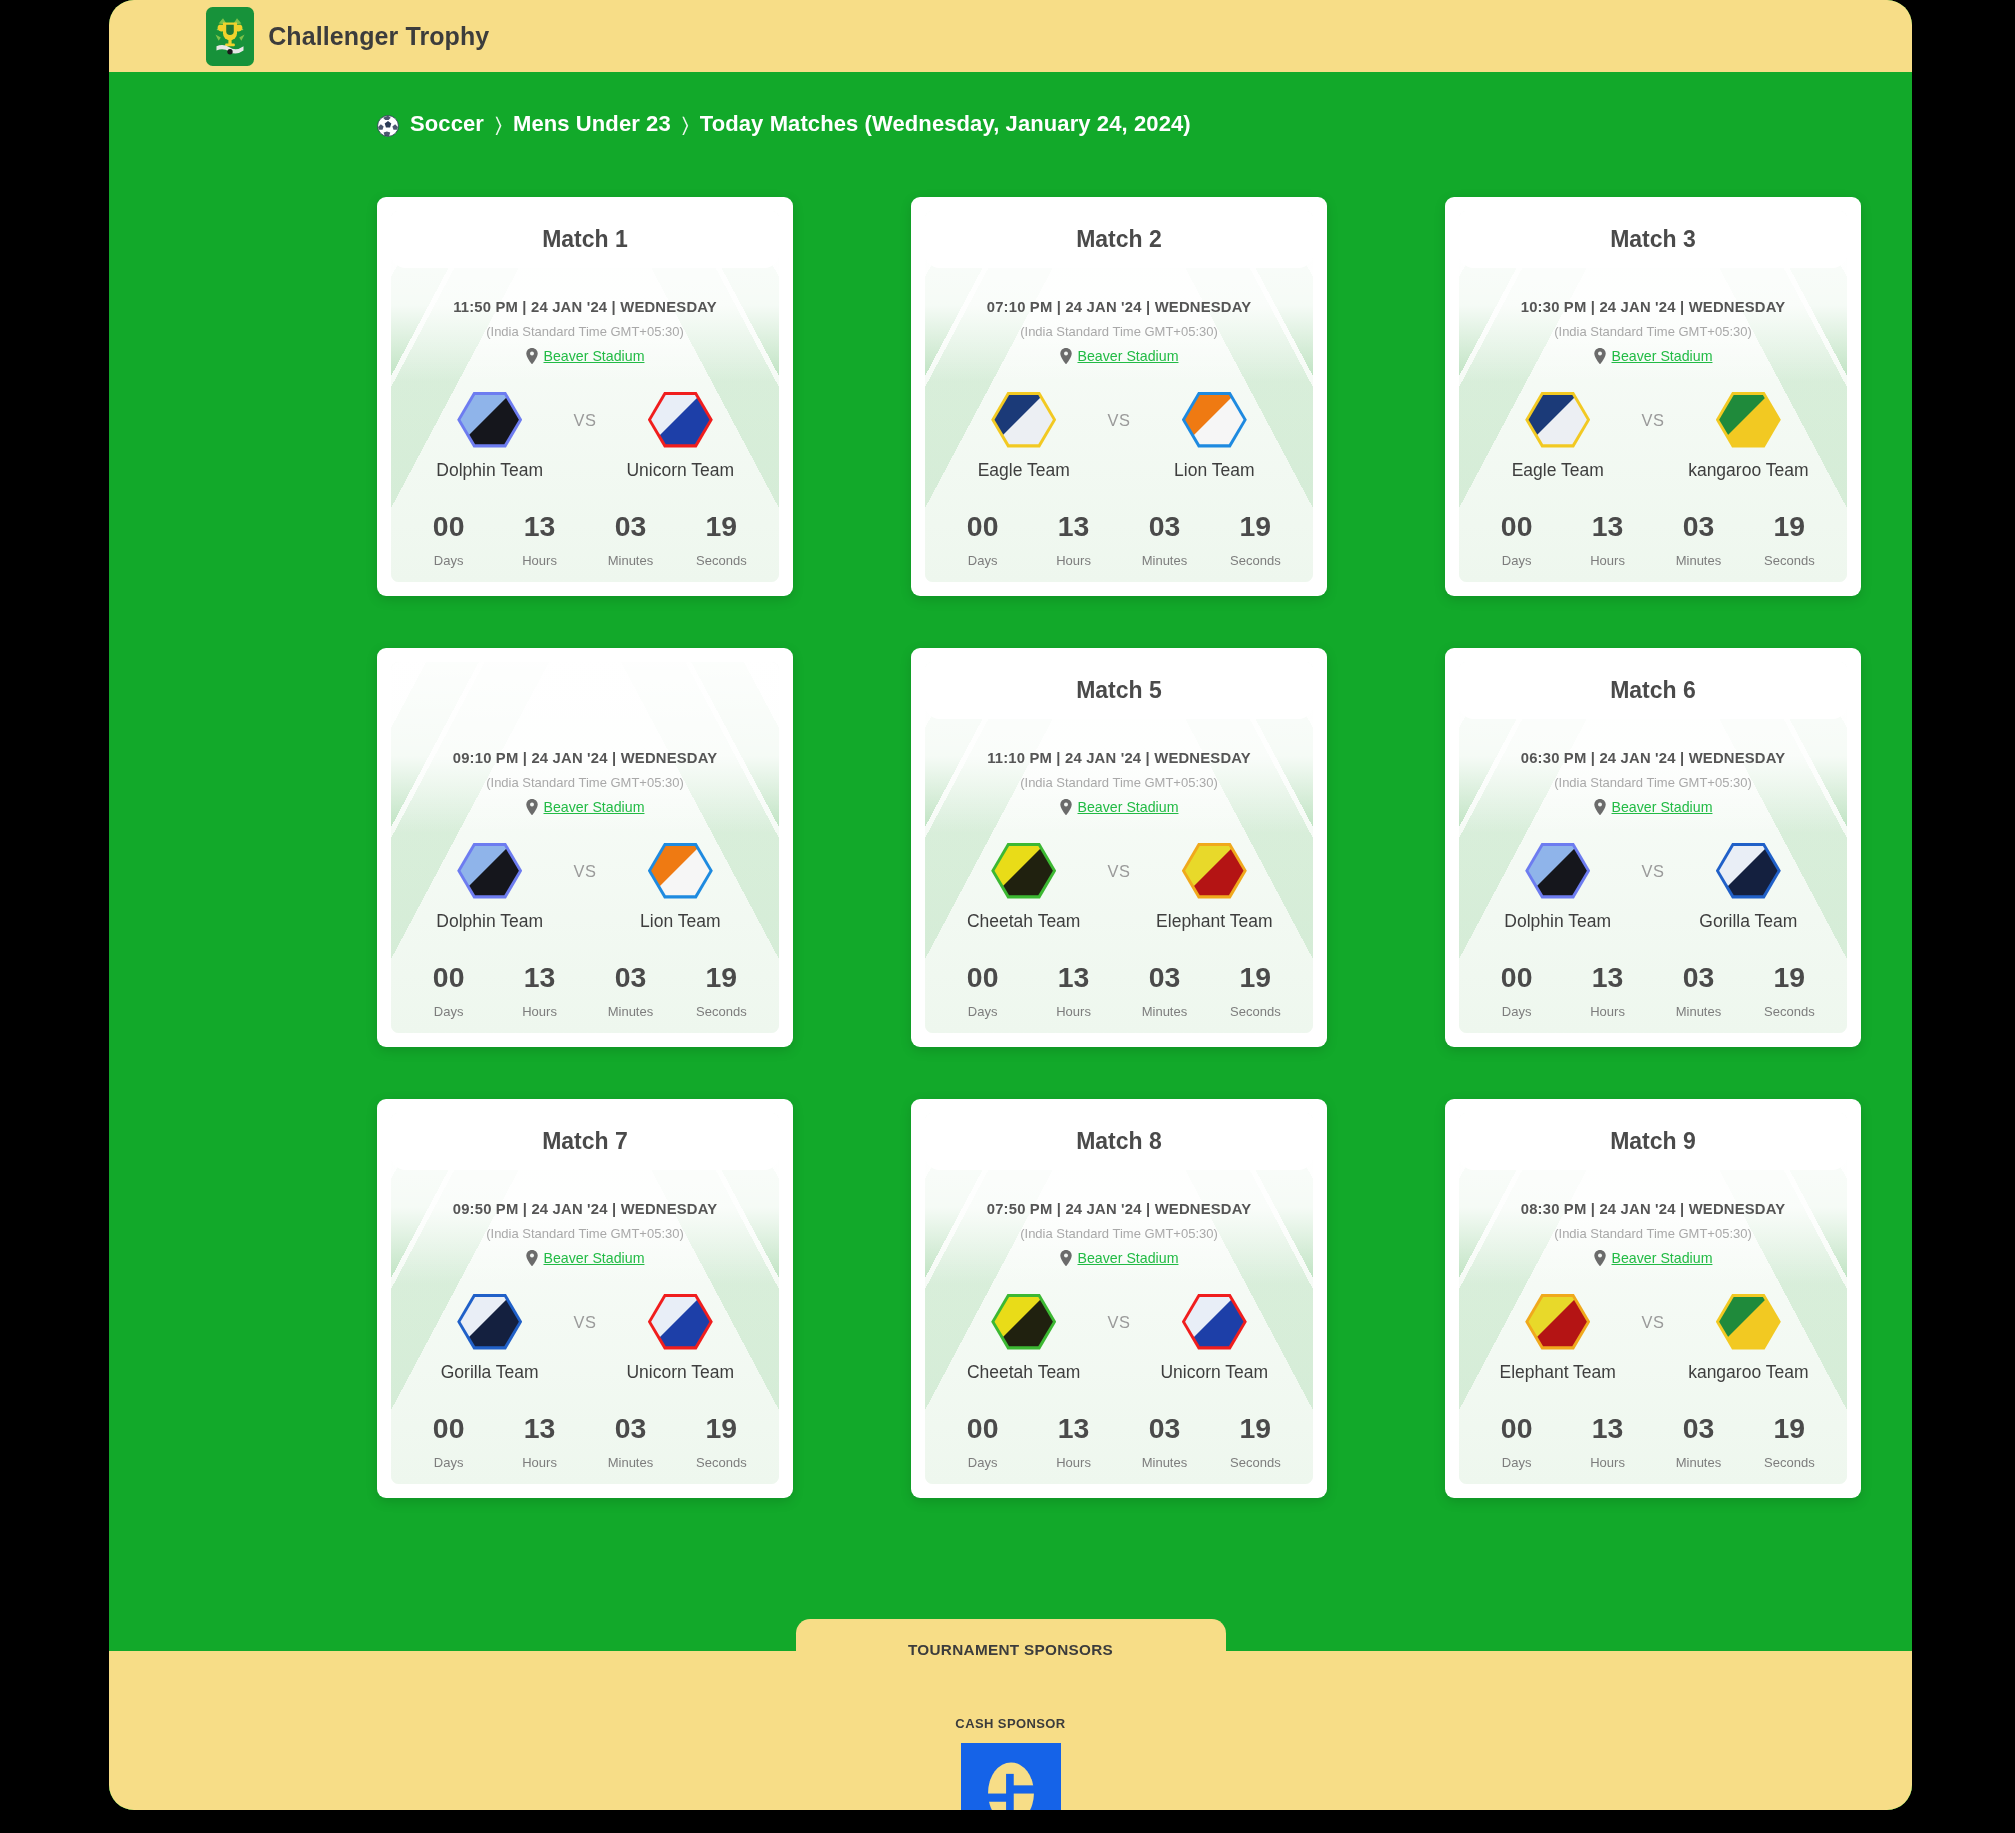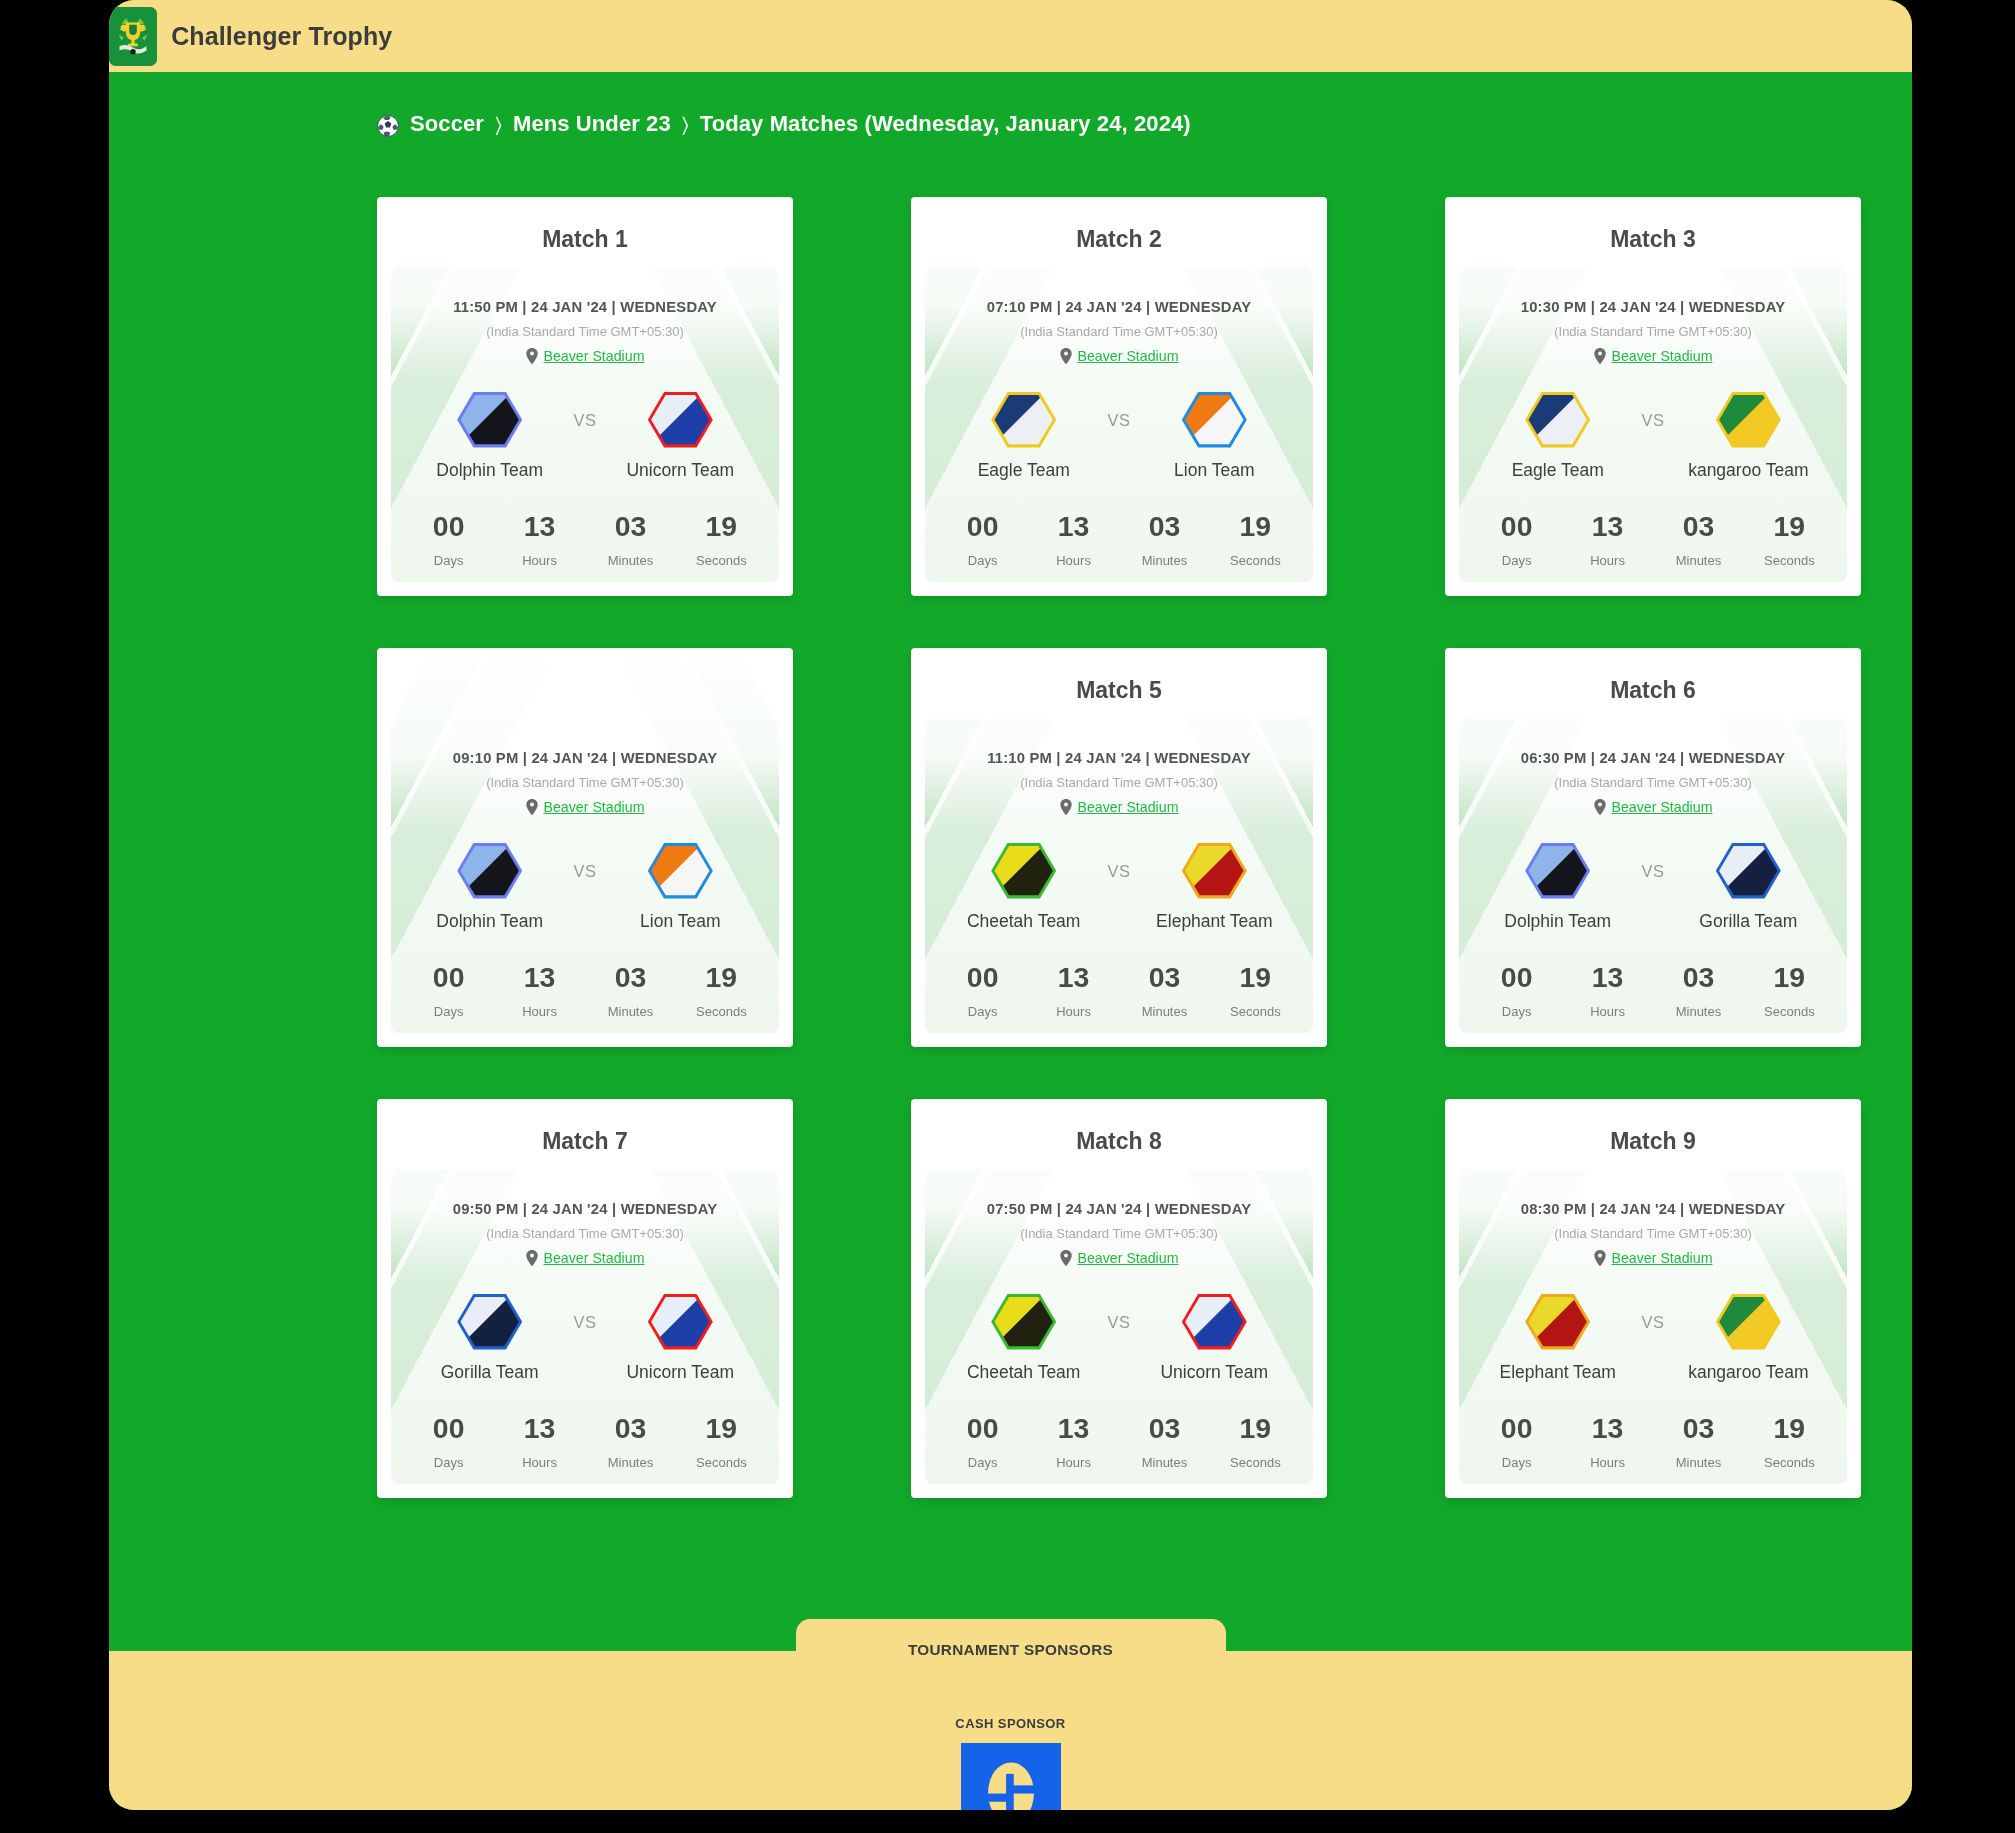--- a/index.html
+++ b/index.html
@@ -17,20 +17,21 @@
     overflow: hidden;
     background: #0aa81e;
     display: flex; flex-direction: column;
   }
 
   
   .appbar {
     height: 72px;
     background: #f7dd87;
     display: flex; align-items: center;
+    padding-left: 97px;
     flex: none;
   }
   .brand-logo {
     width: 48px; height: 59px;
     border-radius: 6.6px;
     background: #17923a;
     display: flex; align-items: center; justify-content: center;
     flex: none;
     overflow: hidden;
   }
@@ -67,21 +68,21 @@
     grid-template-columns: repeat(3, 416px);
     column-gap: 118px;
     row-gap: 52px;
     padding: 60px 0 0 268px;
     flex: none;
   }
 
   .card {
     width: 416px; height: 399px;
     background: #ffffff;
-    border-radius: 4px;
+    border-radius: 9px;
     box-shadow: 0 3.3px 12px rgba(0,0,0,.13);
     padding: 14.2px;
     position: relative;
   }
   .card-inner {
     position: relative;
     width: 100%; height: 100%;
     border-radius: 7.7px;
     overflow: hidden;
     background: #f6faf5;

